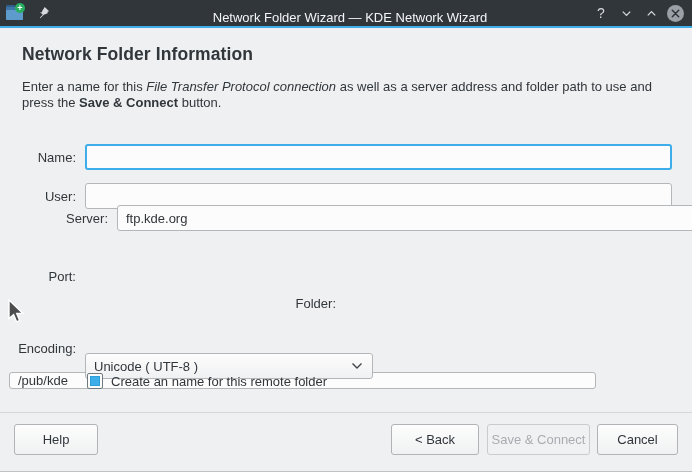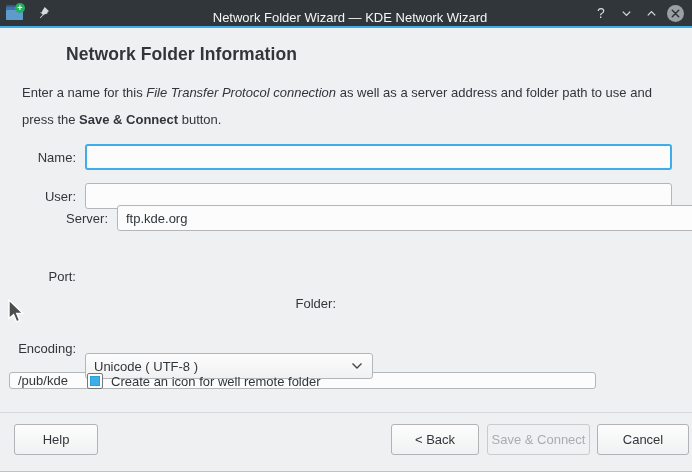--- a/index.html
+++ b/index.html
@@ -42,25 +42,25 @@
   .app-icon .folder-body{position:absolute;left:0;top:2px;width:17px;height:13px;background:#3e74a8;border-radius:1px;}
   .app-icon .folder-front{position:absolute;left:0;top:5px;width:17px;height:10px;background:#5d9bcd;border-radius:1px;}
   .app-icon .plus-badge{
     position:absolute;right:0;top:-2px;width:10px;height:10px;border-radius:50%;
     background:#27ae60;color:#fff;font-size:9px;line-height:10px;text-align:center;font-weight:bold;
   }
   .accent-line{position:absolute;top:26px;left:0;width:100%;height:2px;background:var(--accent);}
   
   .page-title{
     position:absolute;left:22px;top:44px;
-    font-size:17.5px;font-weight:600;color:var(--text);letter-spacing:.1px;margin-left:44px;
+    font-size:17.5px;font-weight:600;color:var(--text);letter-spacing:.1px;
   }
   .intro{
     position:absolute;left:22px;top:79px;width:652px;
-    font-size:13px;line-height:27px;color:var(--text);
+    font-size:13px;line-height:16px;color:var(--text);
   }
   .intro .em{font-style:italic;}
   .intro .strong{font-weight:bold;}
   
   .frow{position:absolute;left:0;display:flex;align-items:center;height:26px;}
   .flabel{
     width:76px;text-align:right;font-size:13px;color:var(--text);
     flex:0 0 76px;padding-right:0;
   }
   .fcontrol{margin-left:9px;}
@@ -97,21 +97,21 @@
     position:absolute;top:424px;height:31px;
     background:linear-gradient(#fdfdfd,#f0f1f2);
     border:1px solid #b0b4b7;border-radius:3px;
     font-family:"Liberation Sans","DejaVu Sans",sans-serif;
     font-size:13px;color:var(--text);
     display:flex;align-items:center;justify-content:center;cursor:default;
   }
   .btn-help{left:14px;width:84px;}
   .btn-back{left:391px;width:88px;}
   .btn-save{left:487px;width:103px;}
-  .btn-cancel{left:597px;width:92px;}
+  .btn-cancel{left:597px;width:81px;}
   .btn.disabled{background:#f0f1f2;border-color:#c9ccce;color:var(--disabled-text);}
   
   .cursor{position:absolute;left:7px;top:299px;pointer-events:none;}
 </style>
 </head>
 <body>
 
 <div class="window">
 
   <div class="titlebar">
@@ -186,21 +186,21 @@
       <svg class="chev" width="12" height="8" viewBox="0 0 12 8">
           <polyline points="1.5,1.5 6,6 10.5,1.5" fill="none" stroke="#41464b" stroke-width="1.4"></polyline>
         </svg>
     </span>
   </div>
 
   <div class="check-row">
     <span class="checkbox checked" id="create-icon-checkbox">
         <span class="mark"></span>
       </span>
-    <span class="check-label">Create an icon for well remote folder</span>
+    <span class="check-label">Create an name for this remote folder</span>
   </div>
 
   <div class="separator"></div>
   <button class="btn btn-back">&lt; Back</button>
   <button class="btn btn-help">Help</button>
   <button class="btn btn-save disabled">Save &amp; Connect</button>
   <button class="btn btn-cancel">Cancel</button>
 
   <svg class="cursor" width="18" height="26" viewBox="0 0 18 26">
     <path d="M2 1 L2 19.5 L6.6 15.6 L9.6 22.8 L12.6 21.5 L9.7 14.5 L15.7 14.2 Z" fill="#4d4d4d" stroke="#ffffff" stroke-width="1.4"></path>

